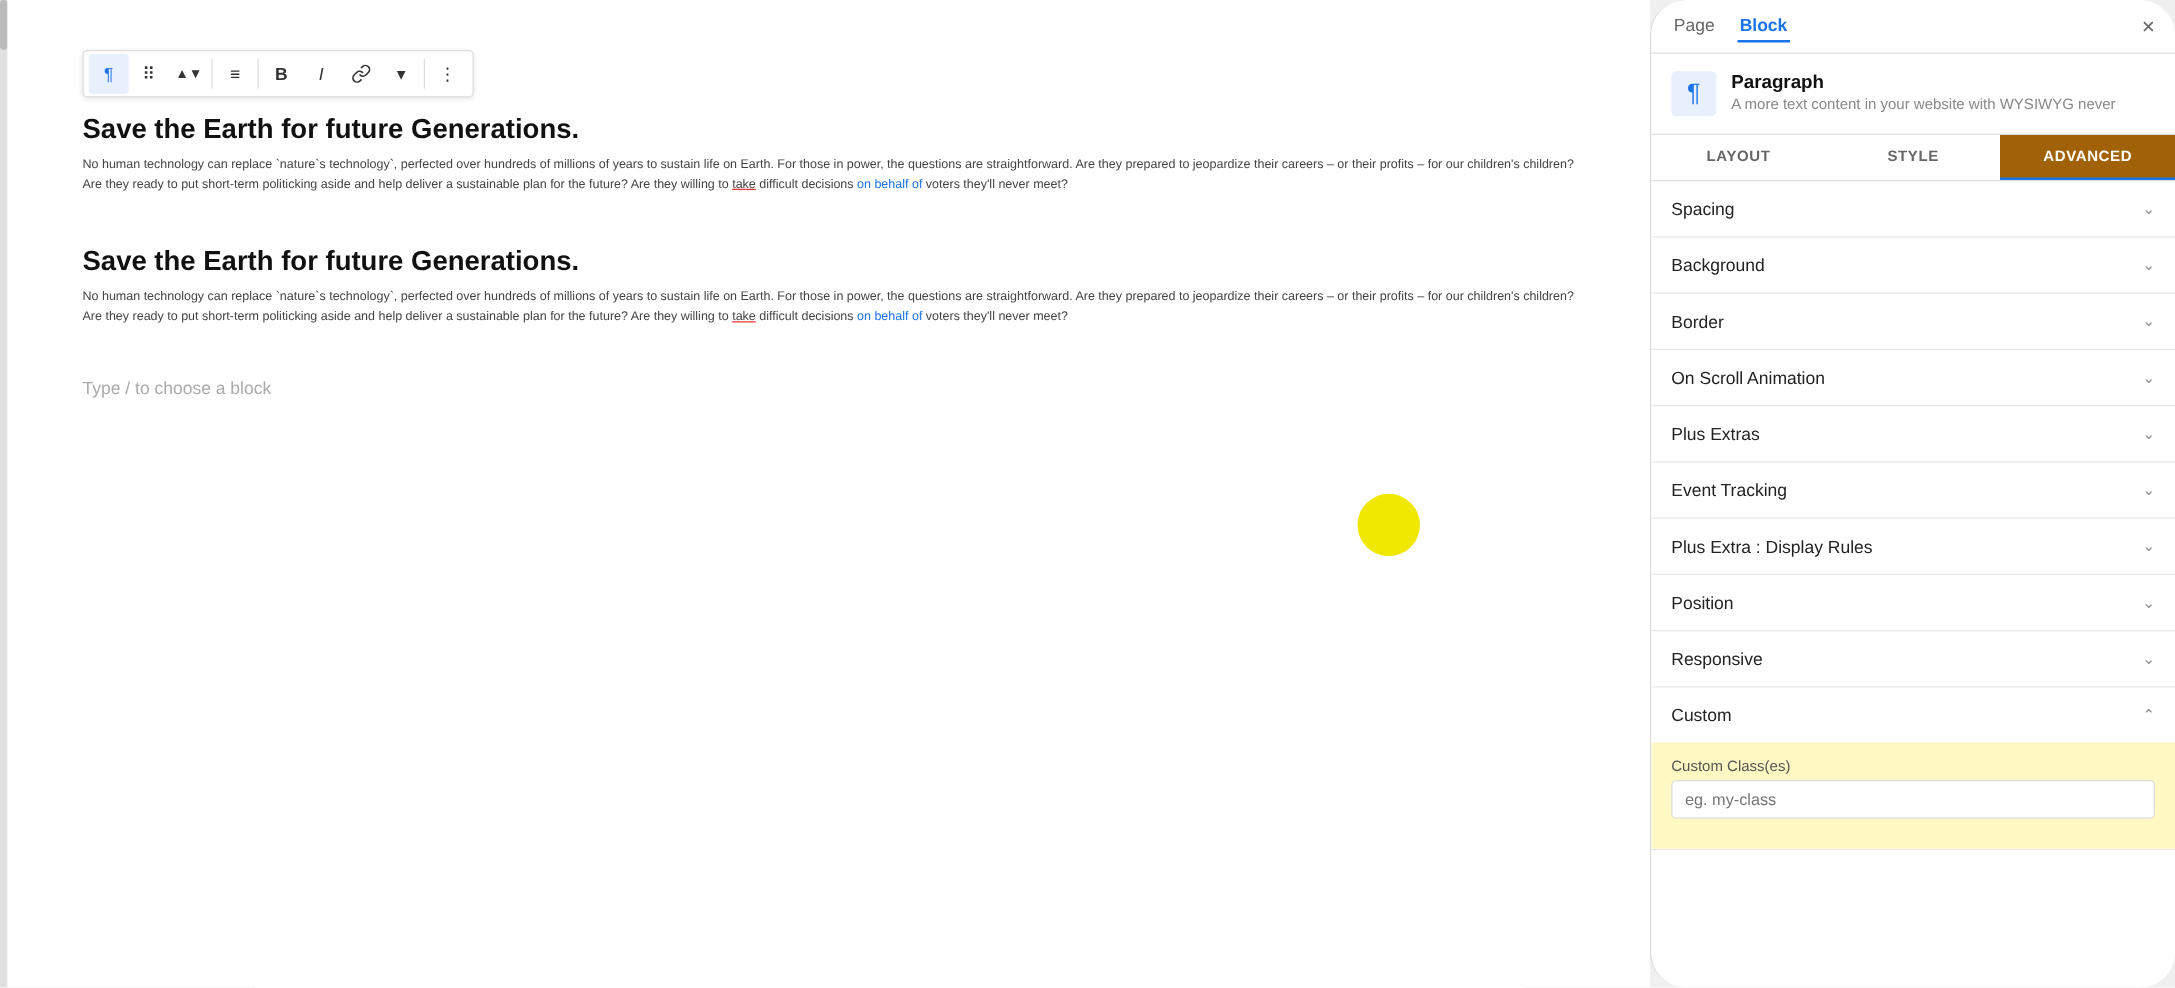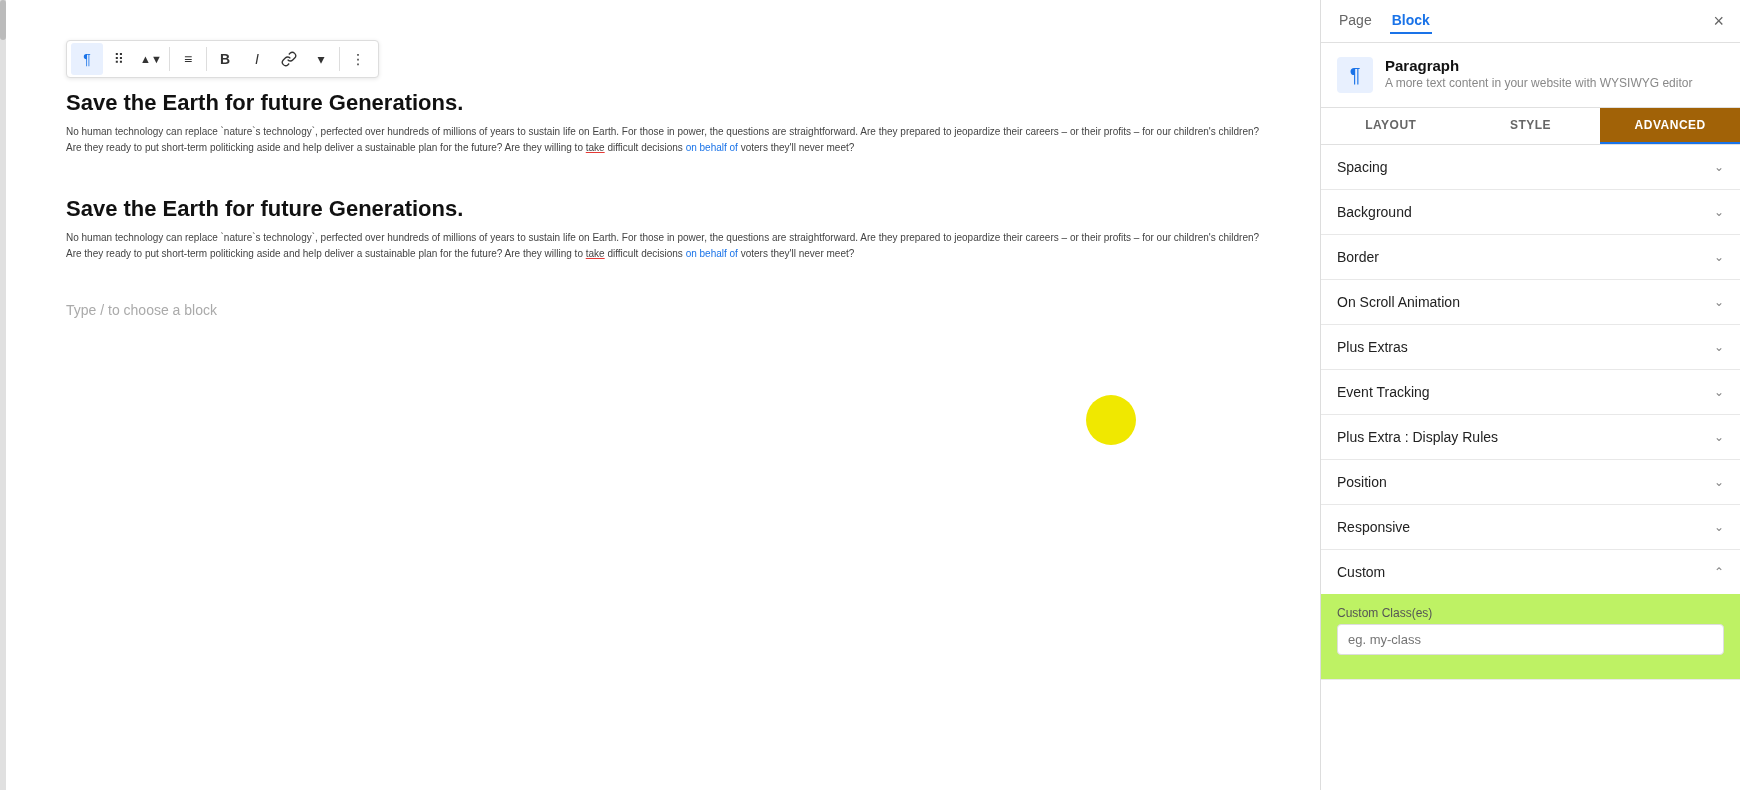--- a/index.html
+++ b/index.html
@@ -97,20 +97,21 @@
     }
 
     
     .right-panel {
       width: 420px;
       background: #fff;
       border-left: 1px solid #ddd;
       display: flex;
       flex-direction: column;
       overflow: hidden;
+      border-radius: 28px;
     }
 
     
     .panel-header {
       display: flex;
       align-items: center;
       padding: 8px 16px;
       border-bottom: 1px solid #e0e0e0;
       gap: 16px;
     }
@@ -206,21 +207,21 @@
       font-weight: 500;
     }
     .accordion-chevron {
       font-size: 12px;
       color: #888;
     }
 
     
     .accordion-body {
       padding: 12px 16px;
-      background: #bef264;
+      background: #fef9c3;
     }
     .form-group {
       margin-bottom: 12px;
     }
     .form-label {
       font-size: 12px;
       color: #555;
       margin-bottom: 4px;
       display: block;
     }
@@ -297,21 +298,21 @@
     <div class="panel-tab active">Block</div>
     <button class="panel-close">×</button>
   </div>
 
   <div class="block-info">
     <div class="block-icon">
       <span>¶</span>
     </div>
     <div class="block-info-text">
       <h3>Paragraph</h3>
-      <p>A more text content in your website with WYSIWYG editor</p>
+      <p>A more text content in your website with WYSIWYG never</p>
     </div>
   </div>
 
   <div class="sub-tabs">
     <div class="sub-tab">LAYOUT</div>
     <div class="sub-tab">STYLE</div>
     <div class="sub-tab active">ADVANCED</div>
   </div>
 
   <div class="accordion-list">

